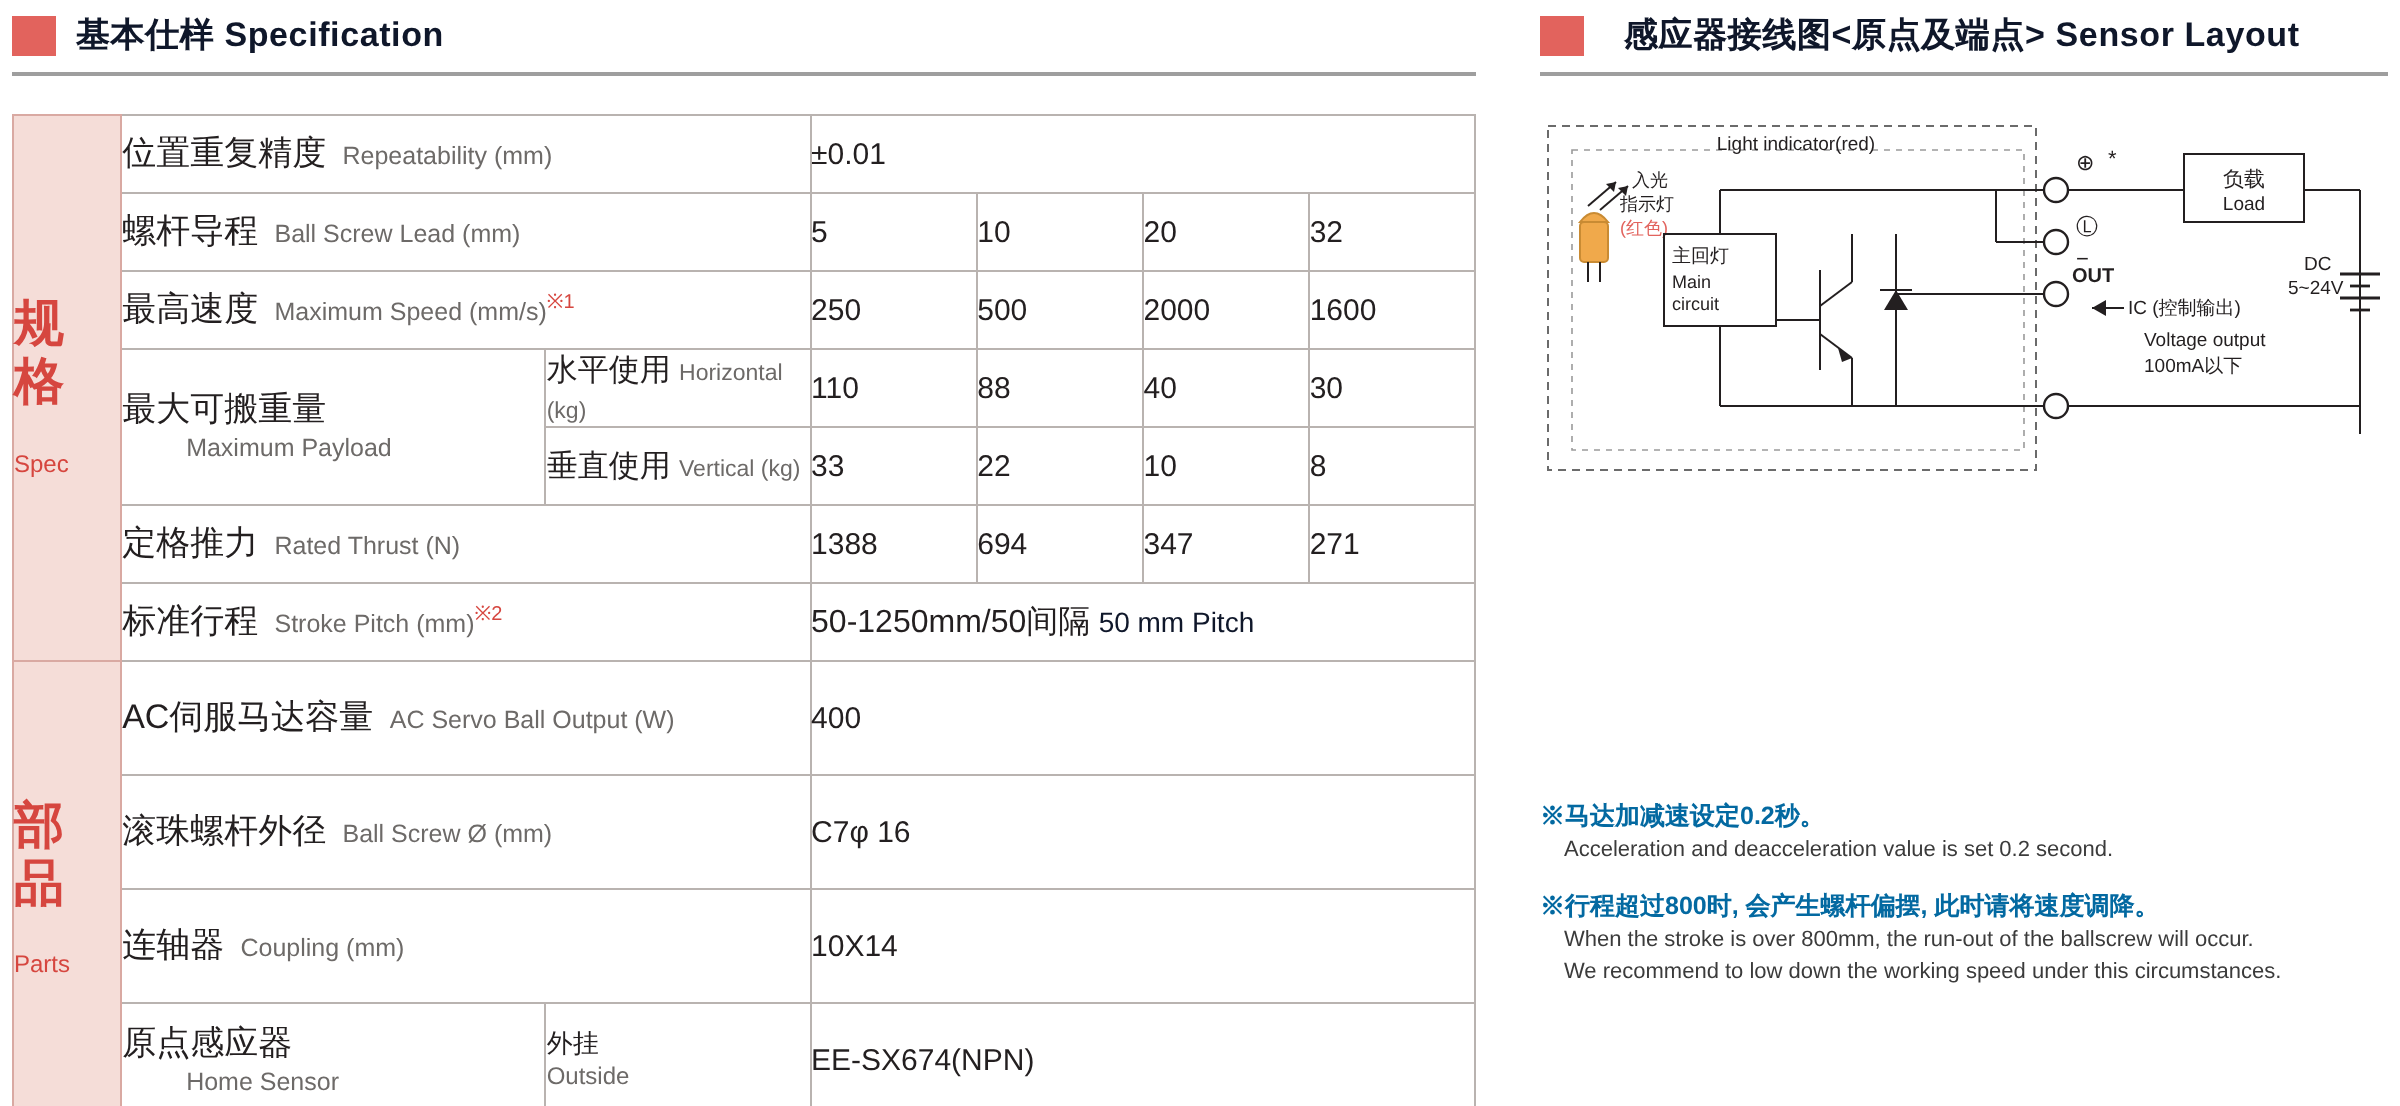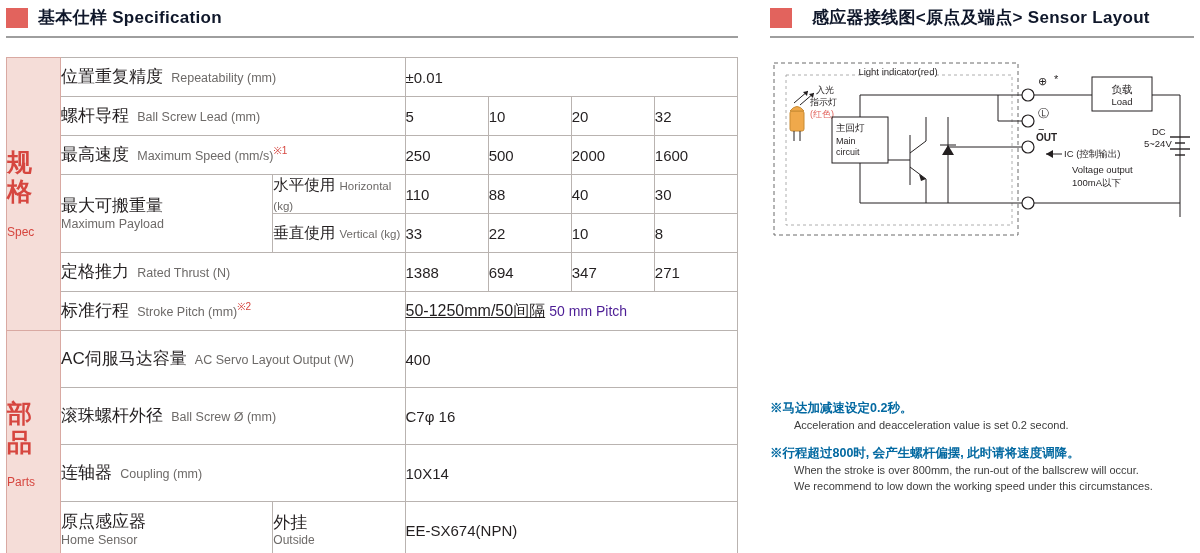--- a/index.html
+++ b/index.html
@@ -94,20 +94,21 @@
   .label-cell .en {
     font-size: 12.5px;
     color: #6d6a68;
     margin-left: 4px;
   }
   .label-cell .en-block {
     display: block;
     font-size: 12.5px;
     color: #6d6a68;
     margin-top: 1px;
+    padding-left: 32px;
   }
   .sup {
     color: #d6463f;
     font-size: 10px;
     vertical-align: super;
   }
   .sub-label {
     text-align: left;
     padding: 6px 8px 6px 10px;
     width: 130px;
@@ -121,34 +122,34 @@
   }
   .val {
     font-size: 16px;
     height: 38px;
   }
   .val-big {
     font-size: 17px;
   }
   .center-mix .cn {
     font-size: 16px;
-    text-decoration: underline;
   }
   .center-mix .en {
     font-size: 14px;
-    color: #4c1d95;
+    color: #0f172a;
   }
   .outside-cell {
     text-align: center;
     line-height: 1.2;
     padding: 6px 4px;
   }
   .outside-cell .cn {
-    font-size: 17px;
+    font-size: 13px;
     display: block;
+    font-family: Liberation Mono, monospace;
   }
   .outside-cell .en {
     font-size: 12px;
     color: #6d6a68;
     display: block;
   }
   .row-h-60 td { height: 56px; }
 
   
   .diagram-wrap {
@@ -170,21 +171,21 @@
   .note-cn {
     font-size: 12.5px;
     color: #0369a1;
     font-weight: bold;
     line-height: 1.4;
   }
   .note-en {
     font-size: 11px;
     color: #3b3b3b;
     line-height: 1.45;
-    margin-left: 24px;
+    margin-left: 12px;
   }
   svg text {
     font-family: "Liberation Sans", sans-serif;
   }
 </style>
 </head>
 <body>
 
 <div class="section-head" style="left:6px; top:6px;">
   <div class="head-bar"></div>
@@ -298,21 +299,21 @@
       </td>
     </tr>
 
     <tr class="row-h-60">
       <td class="grp" rowspan="4">
         <span class="cn">部品</span>
         <span class="en">Parts</span>
       </td>
       <td class="label-cell" colspan="2">
         <span class="cn">AC伺服马达容量</span>
-        <span class="en">AC Servo Layout Output (W)</span>
+        <span class="en">AC Servo Ball Output (W)</span>
       </td>
       <td class="val val-big" colspan="4">400</td>
     </tr>
 
     <tr class="row-h-60">
       <td class="label-cell" colspan="2">
         <span class="cn">滚珠螺杆外径</span>
         <span class="en">Ball Screw Ø (mm)</span>
       </td>
       <td class="val val-big" colspan="4">C7φ 16</td>

